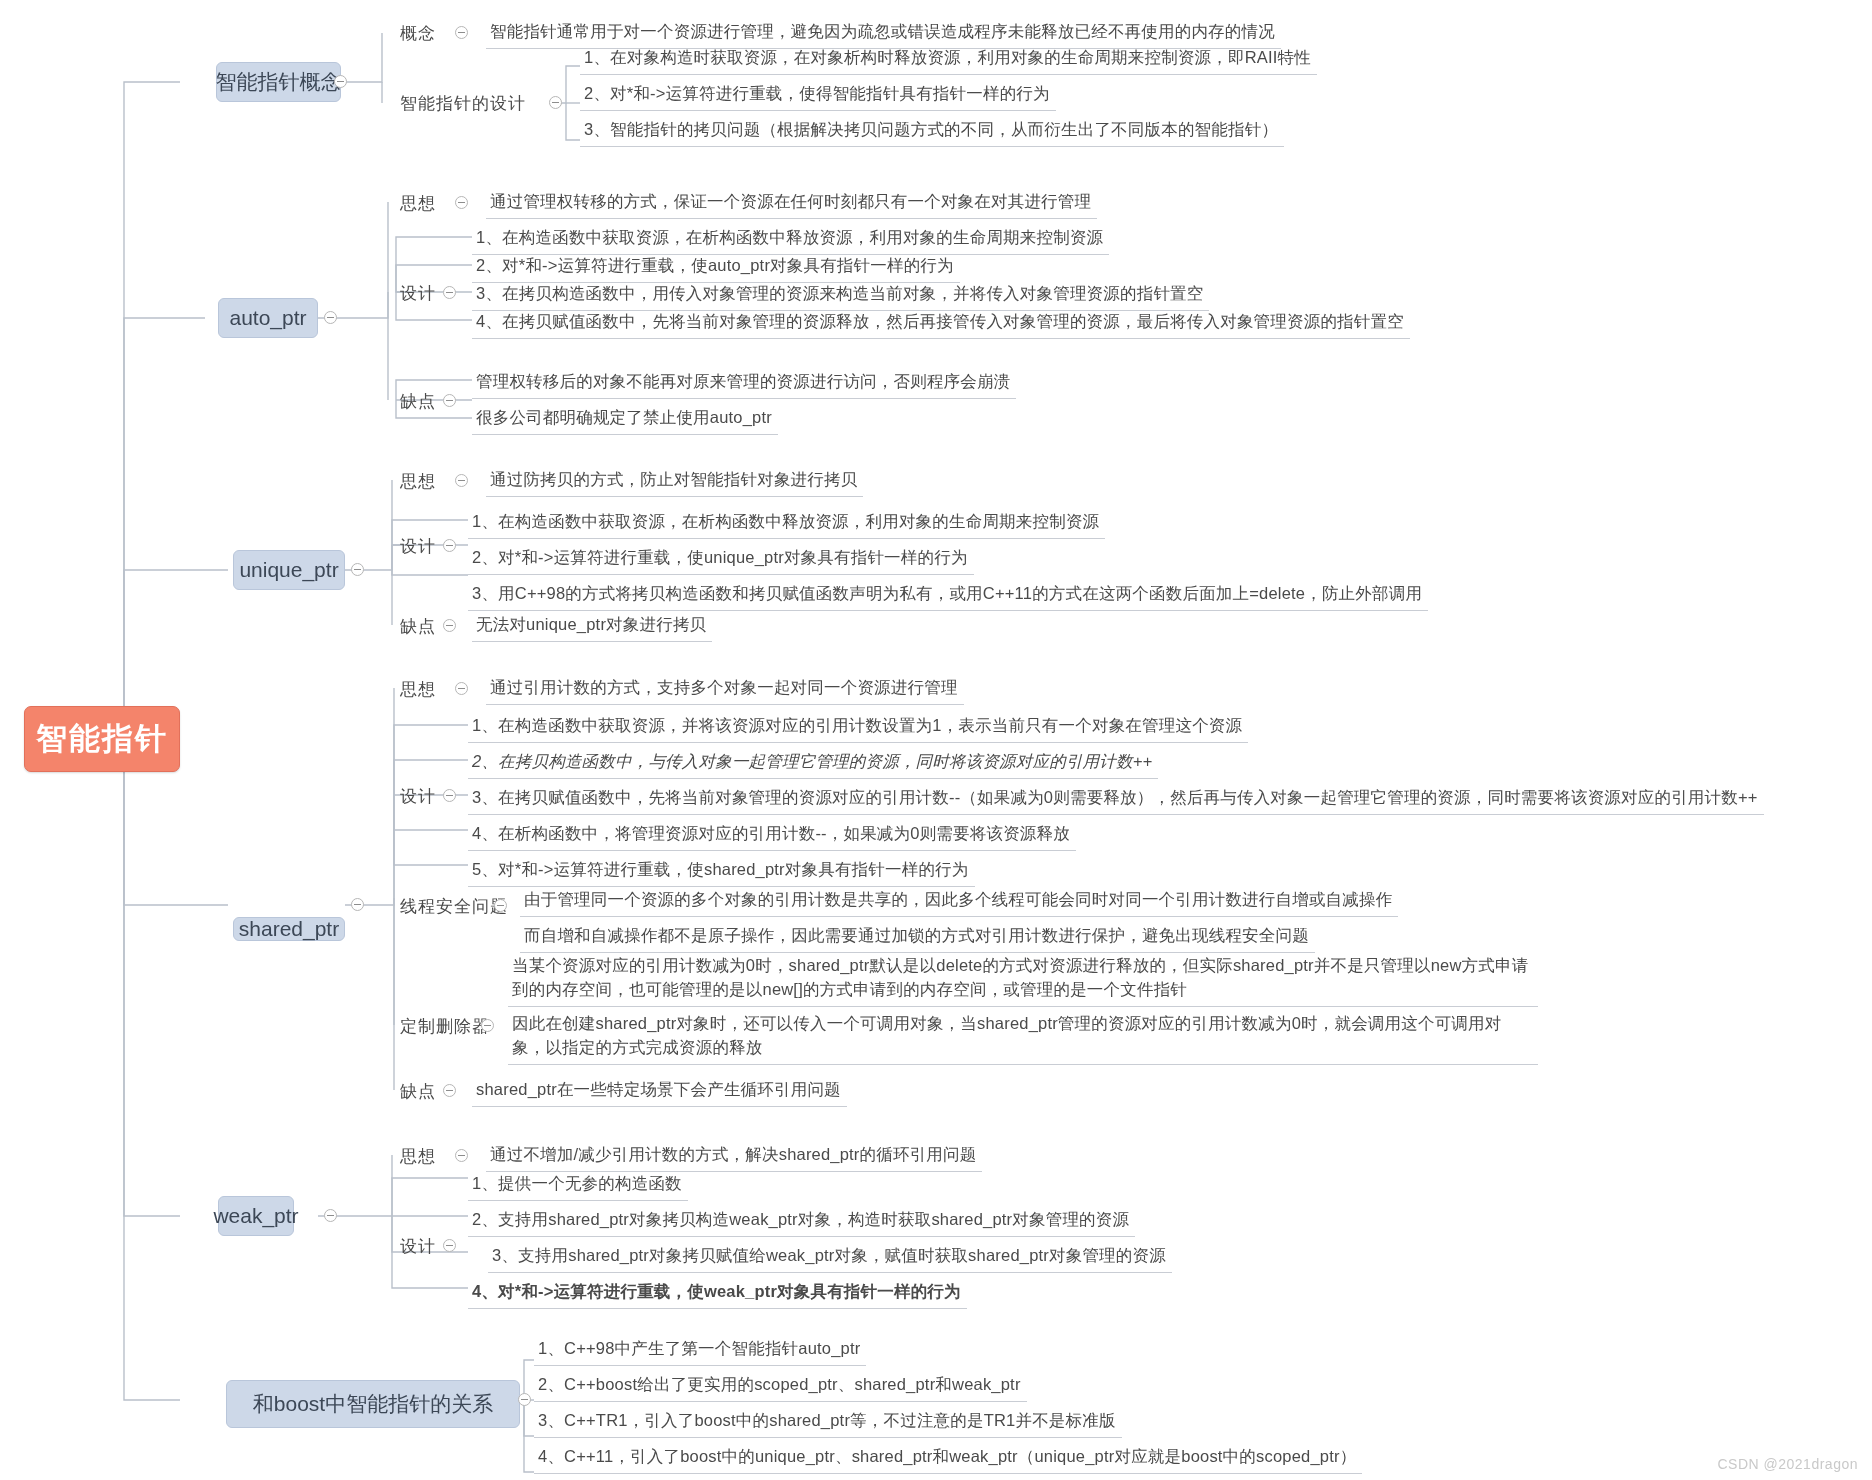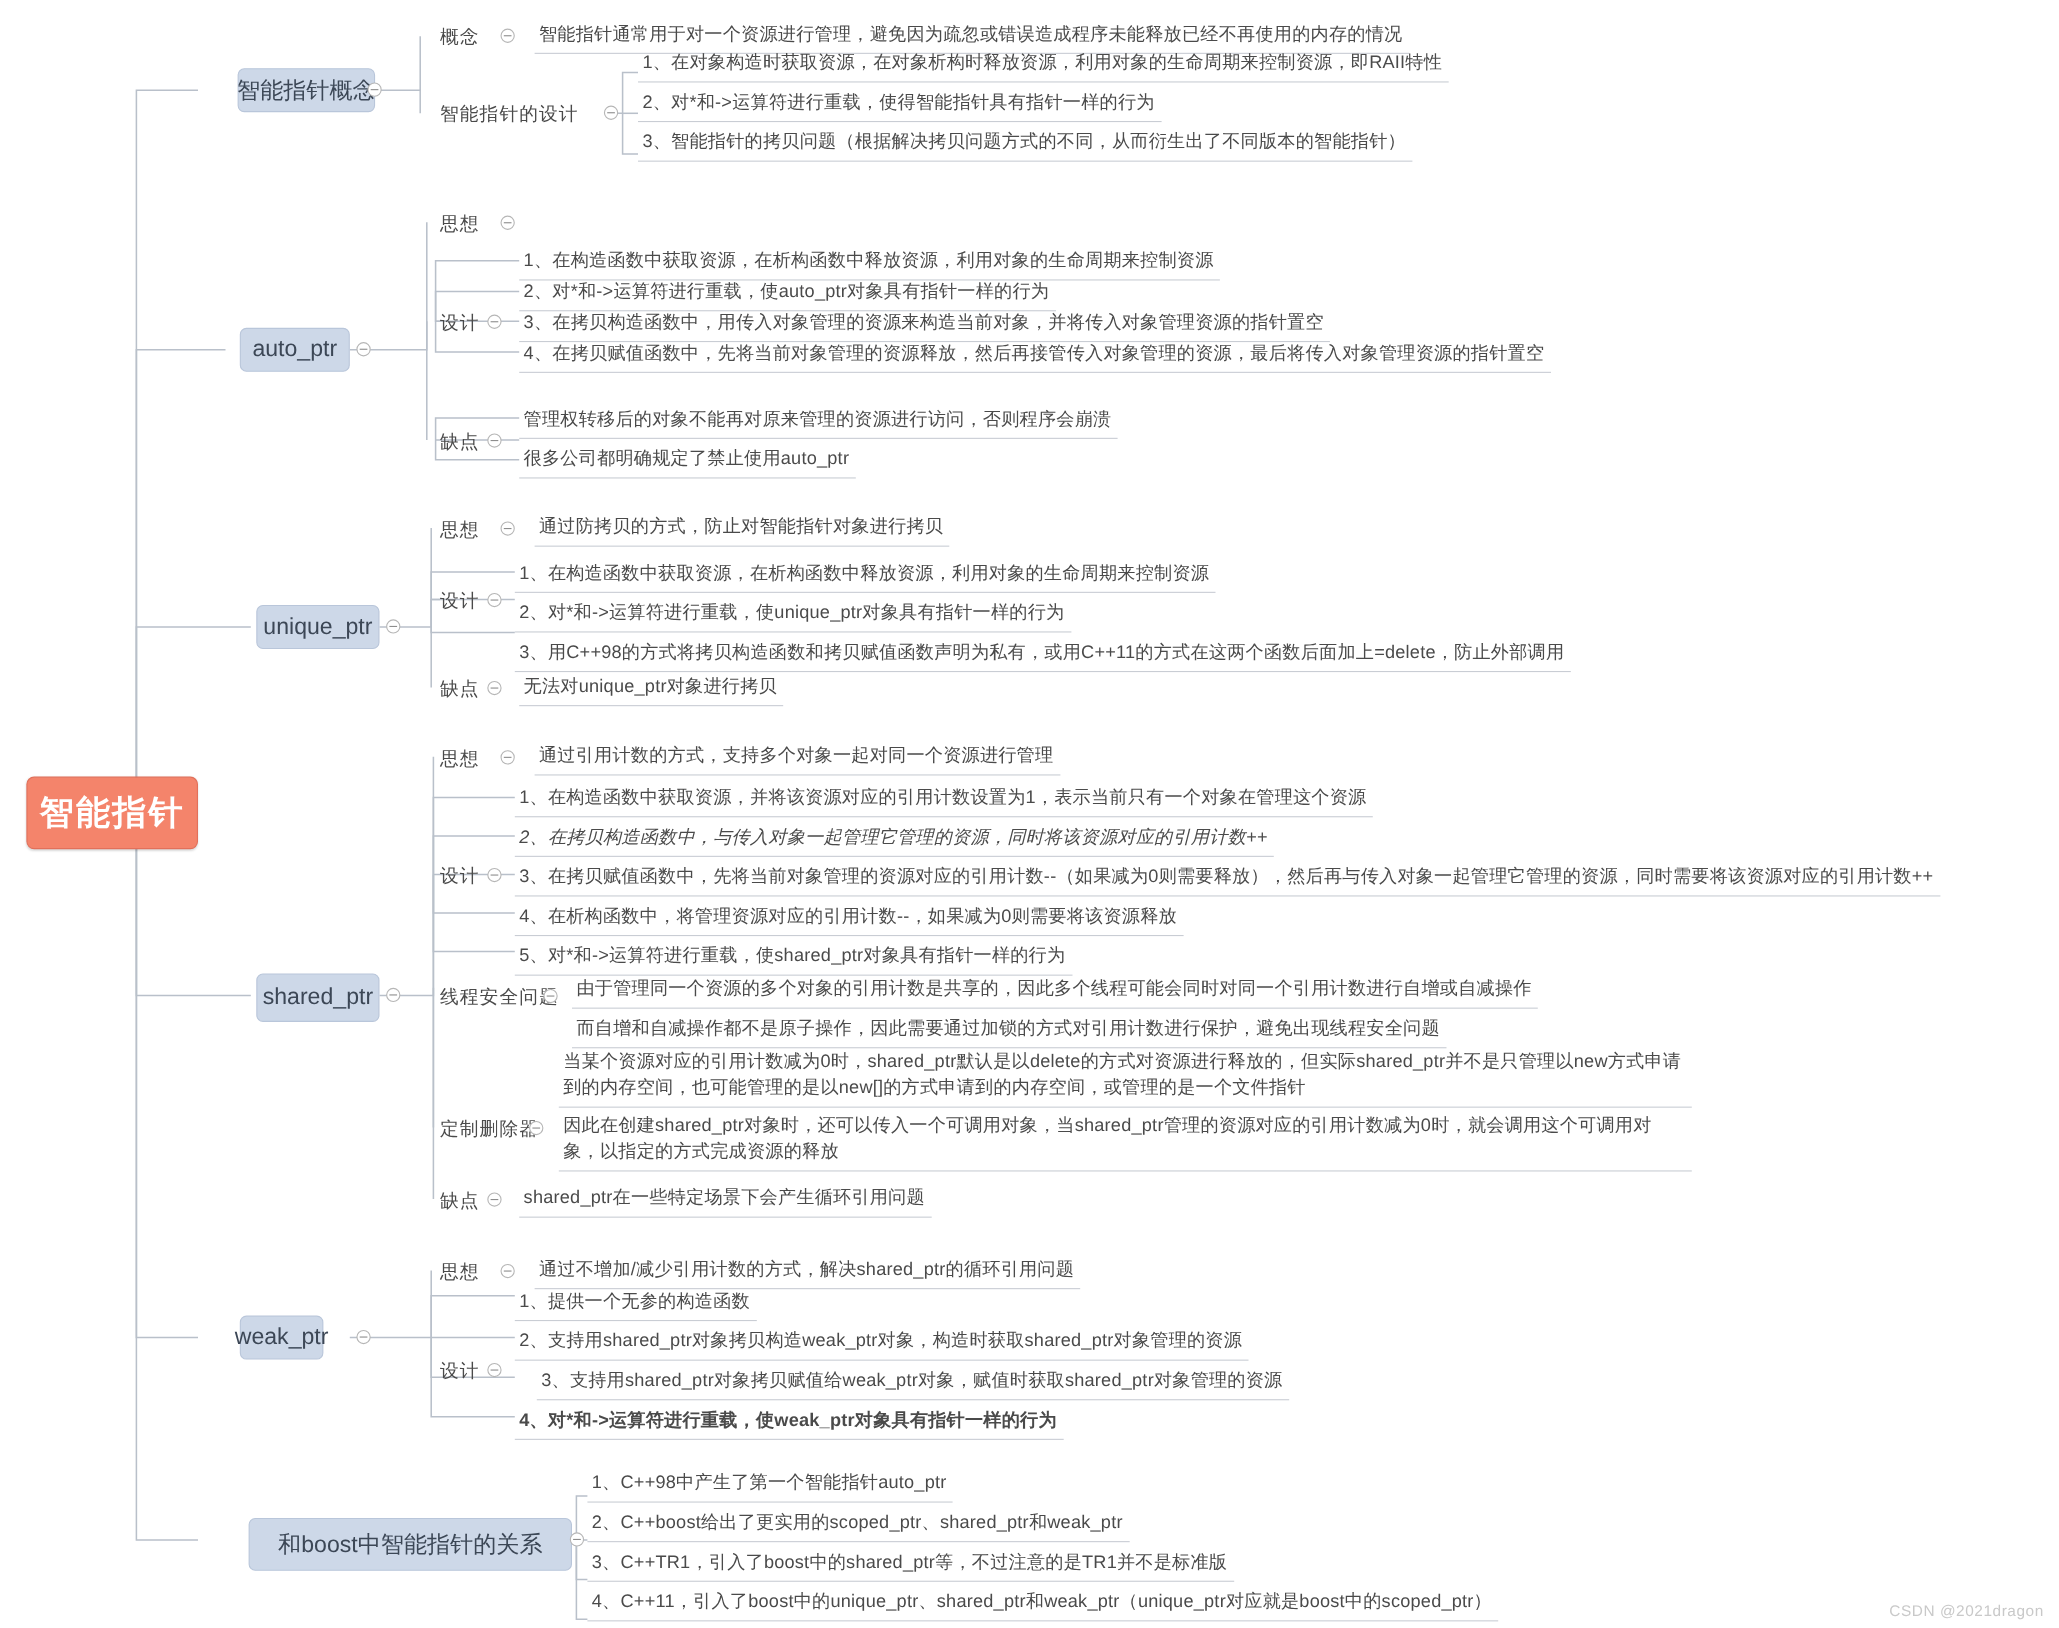--- a/index.html
+++ b/index.html
@@ -161,20 +161,21 @@
   <div class="toggle" style="left:549px;top:96px;"></div>
   <div class="node leaf" style="left:580px;top:44px;">1、在对象构造时获取资源，在对象析构时释放资源，利用对象的生命周期来控制资源，即RAII特性</div>
   <div class="node leaf" style="left:580px;top:80px;">2、对*和-&gt;运算符进行重载，使得智能指针具有指针一样的行为</div>
   <div class="node leaf" style="left:580px;top:116px;">3、智能指针的拷贝问题（根据解决拷贝问题方式的不同，从而衍生出了不同版本的智能指针）</div>
 
   <div class="node l1" style="left:218px;top:298px;width:100px;height:40px;font-family:'Liberation Sans',sans-serif;">auto_ptr</div>
   <div class="toggle" style="left:324px;top:311px;"></div>
 
   <div class="node lbl" style="left:400px;top:192px;height:22px;">思想</div>
   <div class="toggle" style="left:455px;top:196px;"></div>
+  <div class="node leaf" style="left:486px;top:188px;">通过管理权转移的方式，保证一个资源在任何时刻都只有一个对象在对其进行管理</div>
 
   <div class="node lbl" style="left:400px;top:282px;height:22px;">设计</div>
   <div class="toggle" style="left:443px;top:286px;"></div>
   <div class="node leaf" style="left:472px;top:224px;">1、在构造函数中获取资源，在析构函数中释放资源，利用对象的生命周期来控制资源</div>
   <div class="node leaf" style="left:472px;top:252px;">2、对*和-&gt;运算符进行重载，使auto_ptr对象具有指针一样的行为</div>
   <div class="node leaf" style="left:472px;top:280px;">3、在拷贝构造函数中，用传入对象管理的资源来构造当前对象，并将传入对象管理资源的指针置空</div>
   <div class="node leaf" style="left:472px;top:308px;">4、在拷贝赋值函数中，先将当前对象管理的资源释放，然后再接管传入对象管理的资源，最后将传入对象管理资源的指针置空</div>
 
   <div class="node lbl" style="left:400px;top:390px;height:22px;">缺点</div>
   <div class="toggle" style="left:443px;top:394px;"></div>
@@ -191,21 +192,21 @@
   <div class="node lbl" style="left:400px;top:535px;height:22px;">设计</div>
   <div class="toggle" style="left:443px;top:539px;"></div>
   <div class="node leaf" style="left:468px;top:508px;">1、在构造函数中获取资源，在析构函数中释放资源，利用对象的生命周期来控制资源</div>
   <div class="node leaf" style="left:468px;top:544px;">2、对*和-&gt;运算符进行重载，使unique_ptr对象具有指针一样的行为</div>
   <div class="node leaf" style="left:468px;top:580px;">3、用C++98的方式将拷贝构造函数和拷贝赋值函数声明为私有，或用C++11的方式在这两个函数后面加上=delete，防止外部调用</div>
 
   <div class="node lbl" style="left:400px;top:615px;height:22px;">缺点</div>
   <div class="toggle" style="left:443px;top:619px;"></div>
   <div class="node leaf" style="left:472px;top:611px;">无法对unique_ptr对象进行拷贝</div>
 
-  <div class="node l1" style="left:233px;top:885px;width:112px;height:44px;">shared_ptr</div>
+  <div class="node l1" style="left:233px;top:917px;width:112px;height:24px;">shared_ptr</div>
   <div class="toggle" style="left:351px;top:898px;"></div>
 
   <div class="node lbl" style="left:400px;top:678px;height:22px;">思想</div>
   <div class="toggle" style="left:455px;top:682px;"></div>
   <div class="node leaf" style="left:486px;top:674px;">通过引用计数的方式，支持多个对象一起对同一个资源进行管理</div>
 
   <div class="node lbl" style="left:400px;top:785px;height:22px;">设计</div>
   <div class="toggle" style="left:443px;top:789px;"></div>
   <div class="node leaf" style="left:468px;top:712px;">1、在构造函数中获取资源，并将该资源对应的引用计数设置为1，表示当前只有一个对象在管理这个资源</div>
   <div class="node leaf" style="left:468px;top:748px;font-style:italic;">2、在拷贝构造函数中，与传入对象一起管理它管理的资源，同时将该资源对应的引用计数++</div>

